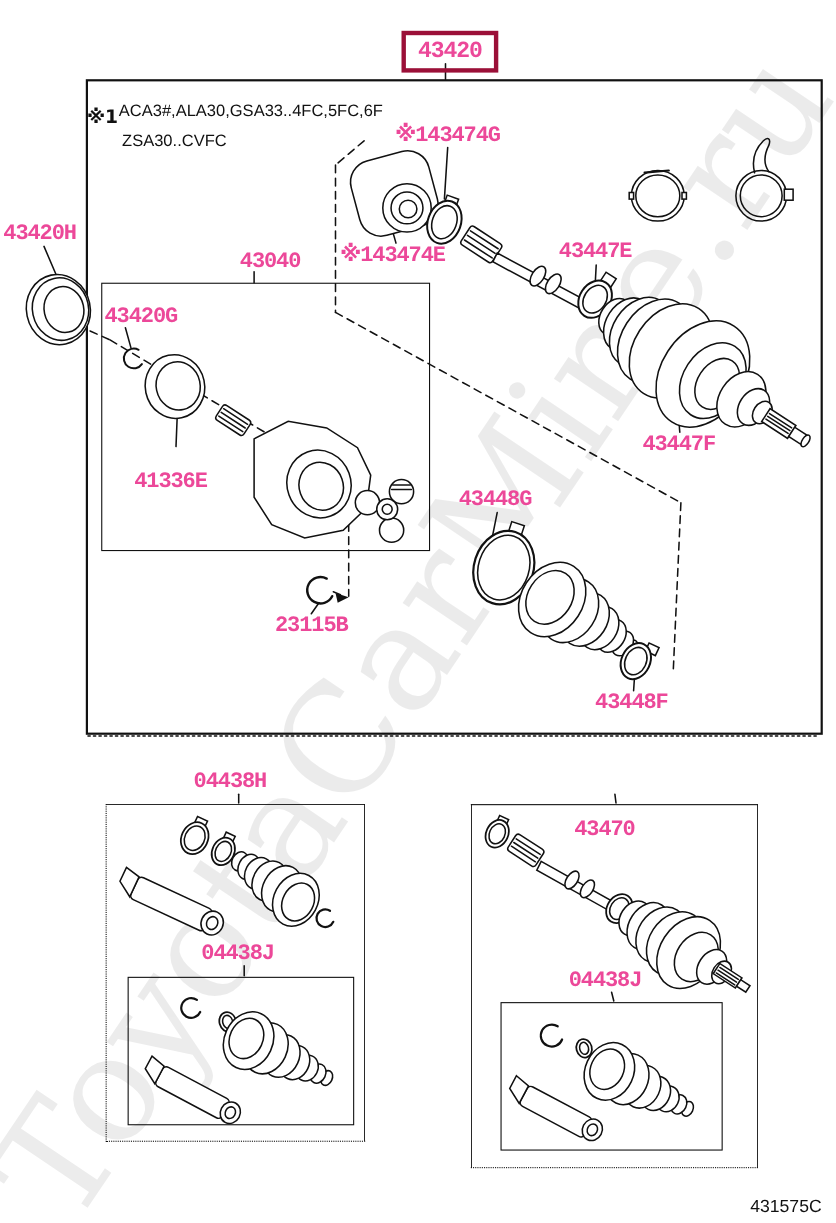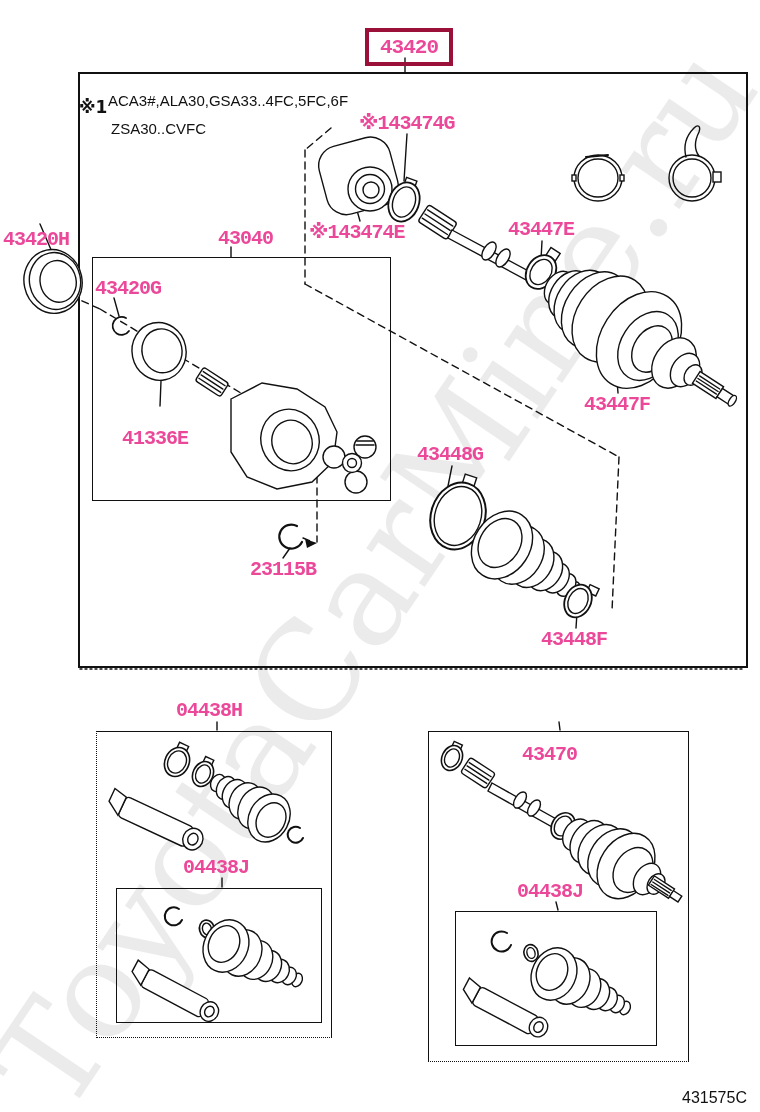--- a/index.html
+++ b/index.html
@@ -309,21 +309,21 @@
   </svg>
 
   <div class="hl-box">
     <span class="part-label">43420</span>
   </div>
 
   <div class="note-marker" style="left:79px;top:97px;">※1</div>
   <div class="note" style="left:108px;top:92px;">ACA3#,ALA30,GSA33..4FC,5FC,6F</div>
   <div class="note" style="left:111px;top:120px;">ZSA30..CVFC</div>
 
-  <div class="part-label" style="left:3px;top:203px;margin-top:27px;">43420H</div>
+  <div class="part-label" style="left:3px;top:203px;">43420H</div>
   <div class="part-label" style="left:218px;top:229px;text-align:right;">43040</div>
   <div class="part-label" style="left:95px;top:279px;">43420G</div>
   <div class="part-label" style="left:122px;top:429px;">41336E</div>
   <div class="part-label" style="left:359px;top:114px;">※143474G</div>
   <div class="part-label" style="left:309px;top:223px;">※143474E</div>
   <div class="part-label" style="left:508px;top:220px;">43447E</div>
   <div class="part-label" style="left:584px;top:395px;">43447F</div>
   <div class="part-label" style="left:417px;top:445px;">43448G</div>
   <div class="part-label" style="left:250px;top:560px;">23115B</div>
   <div class="part-label" style="left:541px;top:630px;">43448F</div>

